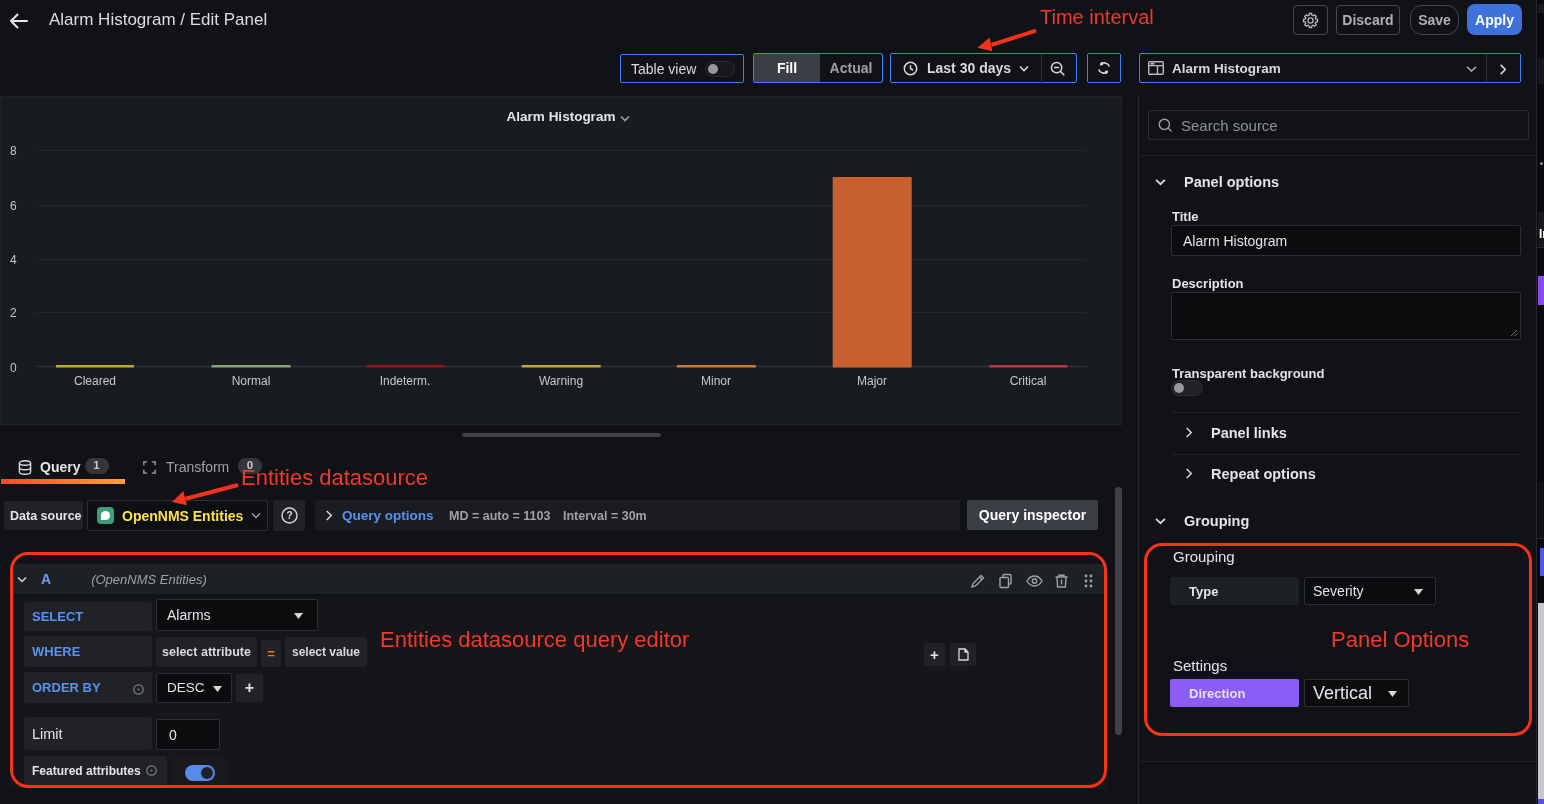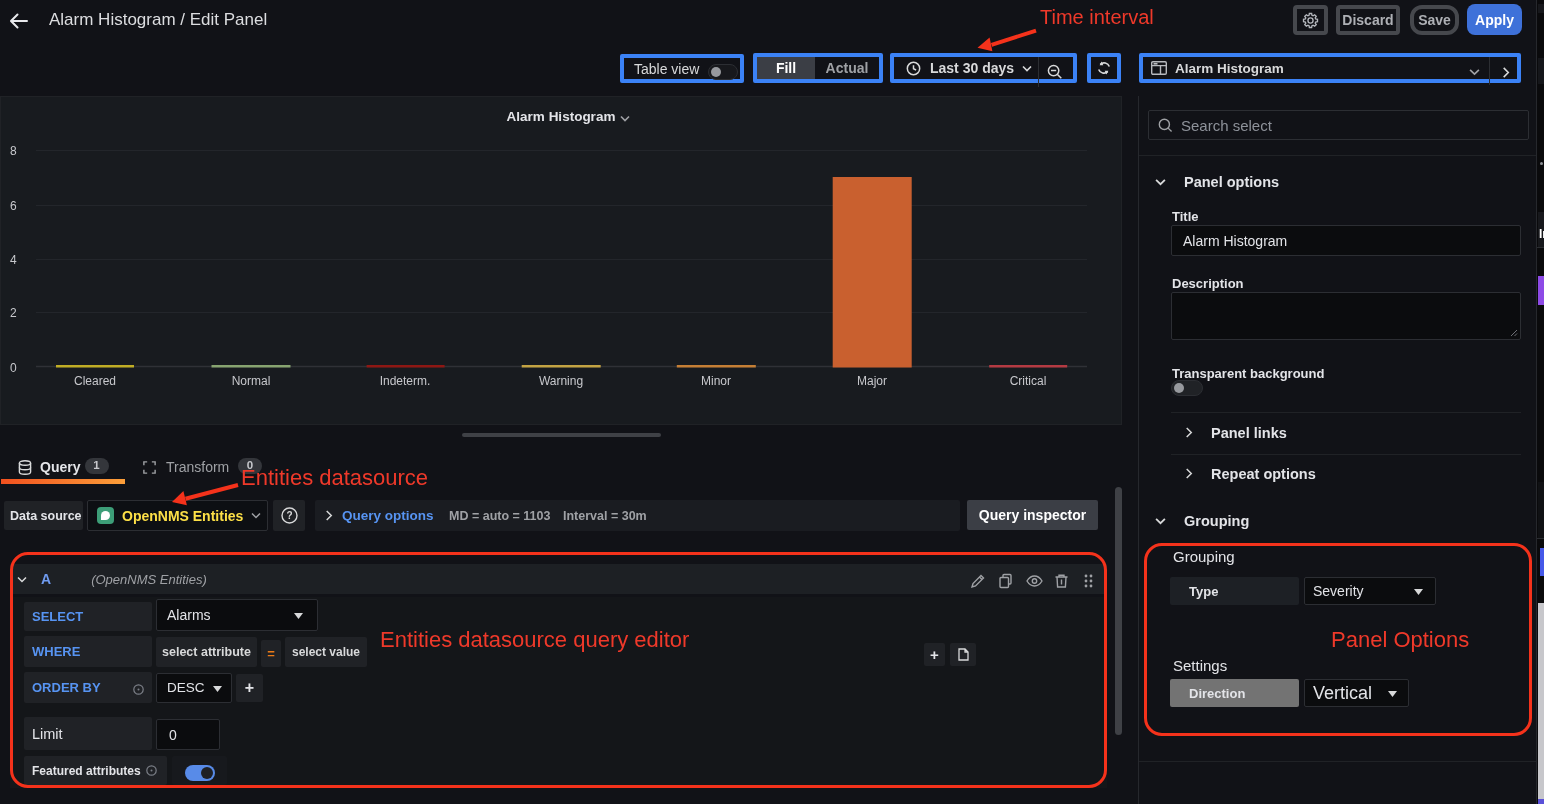--- a/index.html
+++ b/index.html
@@ -1,21 +1,21 @@
 <!DOCTYPE html>
 <html><head>
 <meta charset="utf-8">
 <style>
 * { margin:0; padding:0; box-sizing:border-box; }
 html,body { width:1544px; height:804px; background:#111217; overflow:hidden; }
 body { font-family:"Liberation Sans", sans-serif; position:relative; color:#d8d9da; }
 .abs { position:absolute; }
 .chip { background:#202226; border-radius:2px; display:flex; align-items:center; }
 .inp { background:#0b0c0e; border:1px solid #2c2e33; border-radius:2px; display:flex; align-items:center; }
-.btn { border:4px solid #3b82f6; border-radius:2px; background:#111217; display:flex; align-items:center; justify-content:center; }
+.btn { border:1px solid #3b82f6; border-radius:2px; background:#111217; display:flex; align-items:center; justify-content:center; }
 .red { color:#ef392a; }
 svg { display:block; }
 </style>
 </head>
 <body>
 
 <div class="abs" id="header" style="left:0;top:0;width:1536px;height:40px;">
   <svg class="abs" style="left:9px;top:13px;" width="19" height="16" viewBox="0 0 19 16">
     <path d="M18 8 H2.5 M8.5 1.5 L2 8 L8.5 14.5" stroke="#e8e9ec" stroke-width="2" fill="none" stroke-linecap="round" stroke-linejoin="round"></path>
   </svg>
@@ -39,21 +39,21 @@
 
 <div class="abs" id="toolbar2" style="left:0;top:53px;width:1536px;height:30px;">
 
   <div class="btn abs" style="left:620px;top:1px;width:124px;height:29px;justify-content:flex-start;padding-left:10px;">
     <span style="font-size:14px;color:#d8d9da;">Table view</span>
     <span class="abs" style="left:84px;top:6px;width:30px;height:16px;background:#17181c;border:1px solid #2c2e33;border-radius:8px;"></span>
     <span class="abs" style="left:87px;top:9px;width:10px;height:10px;background:#97999e;border-radius:50%;"></span>
   </div>
 
   <div class="btn abs" style="left:753px;top:0;width:130px;height:30px;padding:0;overflow:hidden;">
-    <div style="width:58px;height:28px;background:#3b3e45;display:flex;align-items:center;justify-content:center;font-size:14px;font-weight:bold;color:#ffffff;">Fill</div>
+    <div style="width:66px;height:28px;background:#3b3e45;display:flex;align-items:center;justify-content:center;font-size:14px;font-weight:bold;color:#ffffff;">Fill</div>
     <div style="flex:1;height:28px;display:flex;align-items:center;justify-content:center;font-size:14px;font-weight:bold;color:#9fa1a5;">Actual</div>
   </div>
 
   <div class="btn abs" style="left:890px;top:0;width:187px;height:30px;justify-content:flex-start;">
     <svg style="margin-left:12px;" width="15" height="15" viewBox="0 0 16 16">
       <circle cx="8" cy="8" r="6.6" fill="none" stroke="#d8d9da" stroke-width="1.6"></circle>
       <path d="M8 4.4 V8.3 L10.8 9.6" fill="none" stroke="#d8d9da" stroke-width="1.6"></path>
     </svg>
     <span style="margin-left:9px;font-size:14px;font-weight:bold;color:#d8d9da;">Last 30 days</span>
     <svg style="margin-left:8px;" width="10" height="7" viewBox="0 0 10 7">
@@ -294,21 +294,21 @@
 
 <div class="abs" style="left:1114.5px;top:487px;width:7px;height:248px;background:#3f4146;border-radius:3.5px;"></div>
 
 <div class="abs" id="opts" style="left:1138px;top:96px;width:398px;height:708px;border-left:1px solid #26282d;">
 
   <div class="inp abs" style="left:9px;top:14px;width:381px;height:30px;background:#111217;">
     <svg style="margin-left:9px;" width="15" height="15" viewBox="0 0 16 16">
       <circle cx="6.8" cy="6.8" r="5.4" fill="none" stroke="#9fa1a5" stroke-width="1.5"></circle>
       <path d="M10.8 10.8 L14.5 14.5" stroke="#9fa1a5" stroke-width="1.5"></path>
     </svg>
-    <span style="margin-left:8px;font-size:15px;color:#8e929a;">Search select</span>
+    <span style="margin-left:8px;font-size:15px;color:#8e929a;">Search source</span>
   </div>
   <div class="abs" style="left:0;top:59px;width:398px;height:1px;background:#202226;"></div>
 
   <svg class="abs" style="left:16px;top:82px;" width="11" height="8" viewBox="0 0 10 7">
       <path d="M1 1.5 L5 5.5 L9 1.5" stroke="#d8d9da" stroke-width="1.6" fill="none"></path>
     </svg>
   <div class="abs" style="left:45px;top:78px;font-size:14.5px;font-weight:bold;color:#e3e4e8;">Panel options</div>
   <div class="abs" style="left:33px;top:113px;font-size:13px;font-weight:bold;color:#e3e4e8;">Title</div>
   <div class="inp abs" style="left:32px;top:129px;width:350px;height:31px;">
       <span style="margin-left:11px;font-size:14px;color:#e3e4e8;">Alarm Histogram</span>
@@ -341,21 +341,21 @@
   <div class="chip abs" style="left:31px;top:481px;width:129px;height:28px;padding-left:19px;background:#1d2025;">
       <span style="font-size:13px;font-weight:bold;color:#e3e4e8;">Type</span>
     </div>
   <div class="inp abs" style="left:165px;top:481px;width:132px;height:28px;">
       <span style="margin-left:8px;font-size:14px;color:#e3e4e8;">Severity</span>
     <svg class="abs" style="right:12px;top:11px;" width="9" height="6" viewBox="0 0 9 6">
         <path d="M0 0 H9 L4.5 6 Z" fill="#d8d9da"></path>
       </svg>
   </div>
   <div class="abs" style="left:34px;top:561px;font-size:15px;color:#e3e4e8;">Settings</div>
-  <div class="chip abs" style="left:31px;top:583px;width:129px;height:28px;padding-left:19px;background:#737373;">
+  <div class="chip abs" style="left:31px;top:583px;width:129px;height:28px;padding-left:19px;background:#8b5cf6;">
       <span style="font-size:13px;font-weight:bold;color:#e3e4e8;">Direction</span>
     </div>
   <div class="inp abs" style="left:165px;top:583px;width:105px;height:28px;">
       <span style="margin-left:8px;font-size:18px;color:#e3e4e8;">Vertical</span>
     <svg class="abs" style="right:11px;top:11px;" width="9" height="6" viewBox="0 0 9 6">
         <path d="M0 0 H9 L4.5 6 Z" fill="#d8d9da"></path>
       </svg>
   </div>
   <div class="abs" style="left:0;top:664.5px;width:398px;height:1px;background:#202226;"></div>
 </div>

